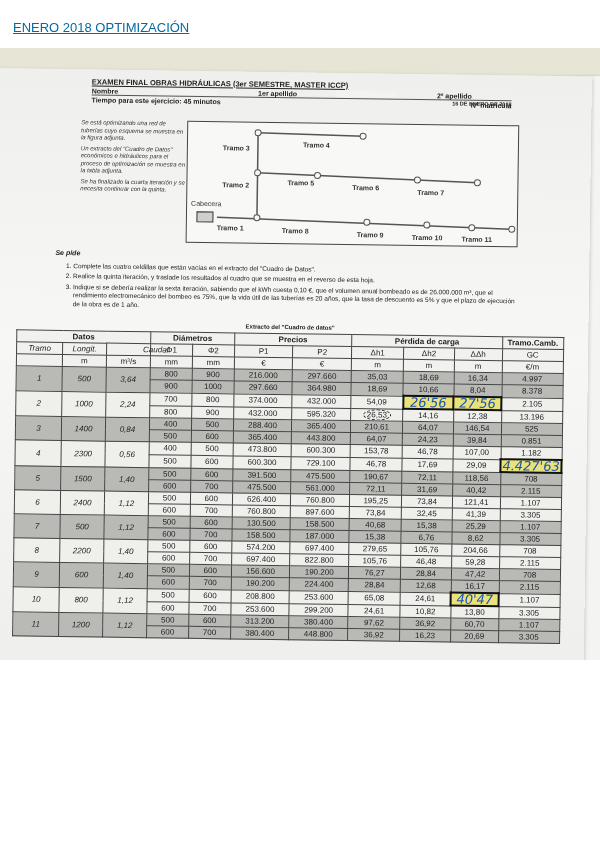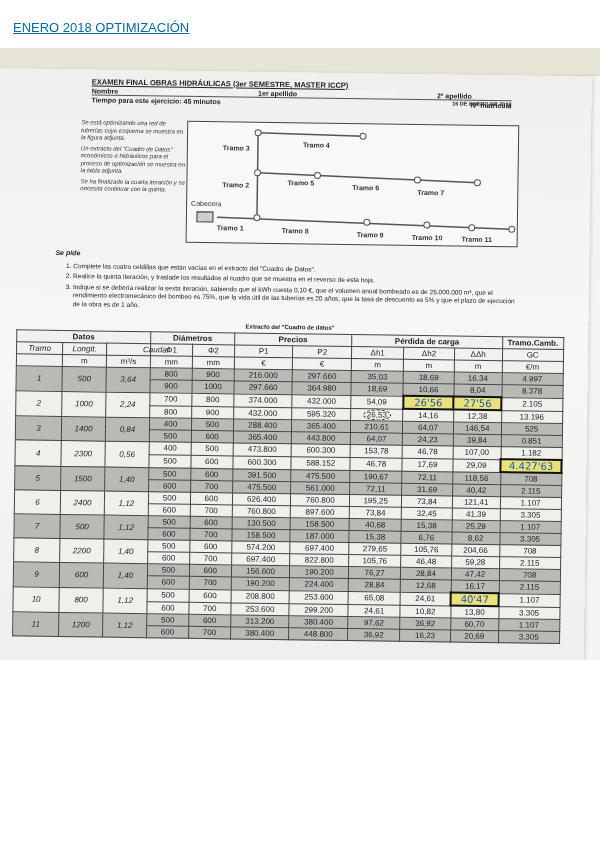--- a/index.html
+++ b/index.html
@@ -50,21 +50,21 @@
   .tasks li { margin-bottom: 2px; }
 
   .table-wrap { position: absolute; left: 28px; top: 250px; width: 560px; }
   table.data { border-collapse: collapse; width: 548px; font-size: 8px; color: #222; table-layout: fixed; }
   table.data th, table.data td { border: 1px solid #444; text-align: center; padding: 0; height: 11px; line-height: 11px; }
   table.data th { font-weight: bold; font-size: 8px; background: #f1f1ef; }
   table.data .sub { font-weight: normal; font-size: 8px; }
   table.data td.it { font-style: italic; }
   tr.dark td { background: #b9b9b5; }
   tr.light td { background: #efefec; }
-  td.hl { background: #e9e27a !important; color: #1a55b8; font-family: "DejaVu Sans", sans-serif; font-size: 10px; border: 2px solid #111 !important; }
+  td.hl { background: #e9e27a !important; color: #1a55b8; font-style: italic; font-family: "DejaVu Sans", sans-serif; font-size: 13px; border: 2px solid #111 !important; }
   td.circled span { border: 1px dashed #222; border-radius: 50%; padding: 0 3px; }
 </style>
 </head>
 <body>
 
 <div class="doc-title">ENERO 2018 OPTIMIZACIÓN</div>
 
 <div class="photo">
   <div class="back-sheet"></div>
   <div class="sheet">
@@ -273,21 +273,21 @@
                 <td>600.300</td>
                 <td>153,78</td>
                 <td>46,78</td>
                 <td>107,00</td>
                 <td>1.182</td>
               </tr>
               <tr class="light">
                 <td>500</td>
                 <td>600</td>
                 <td>600.300</td>
-                <td>588.152</td>
+                <td>729.100</td>
                 <td>46,78</td>
                 <td>17,69</td>
                 <td>29,09</td>
                 <td class="hl">4.427'63</td>
               </tr>
               <tr class="dark">
                 <td rowspan="2" class="it">5</td>
                 <td rowspan="2" class="it">1500</td>
                 <td rowspan="2" class="it">1,40</td>
                 <td>500</td>

